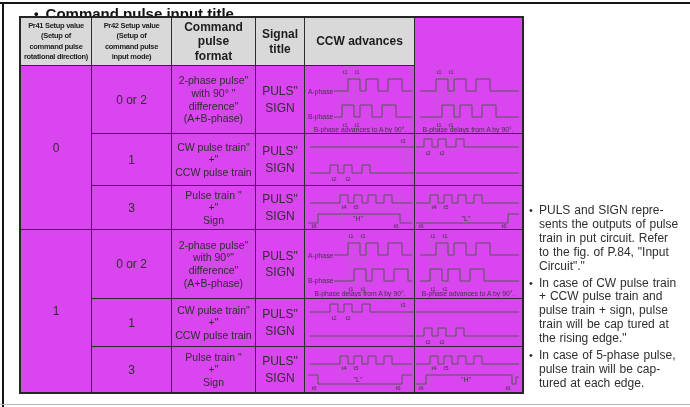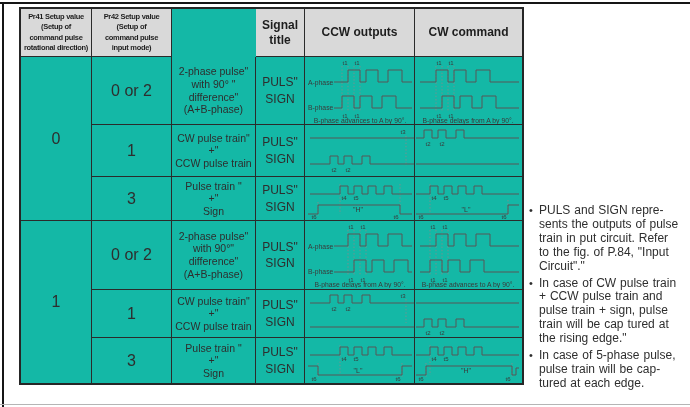--- a/index.html
+++ b/index.html
@@ -4,34 +4,34 @@
 <style>
   html,body{margin:0;padding:0;background:#ffffff;}
   .page{position:relative;width:690px;height:407px;background:#ffffff;
         font-family:"Liberation Sans",sans-serif;color:#2e2e2e;overflow:hidden;}
   .frame-top{position:absolute;left:0;top:2px;width:690px;height:2px;background:#151515;}
   .frame-left{position:absolute;left:2px;top:2px;width:2px;height:405px;background:#151515;}
   .frame-bottom{position:absolute;left:0;top:404px;width:690px;height:1px;background:#b5b5b5;}
   .title{position:absolute;left:34px;top:5px;font-size:15px;font-weight:bold;color:#111;
          display:flex;align-items:center;}
   .title .b{margin-right:7px;font-size:13px;}
-  .tbl{position:absolute;left:19px;top:7px;display:grid;
+  .tbl{position:absolute;left:19px;top:16px;display:grid;
        grid-template-columns:71px 80px 84px 49px 110px 107px;
        grid-template-rows:48px 68px 52px 44px 69px 48px 45px;
-       border:2px solid #262626;background:#14b8a6;}
+       border:2px solid #262626;background:#d946ef;}
   .cell{border-right:1px solid #2b2b2b;border-bottom:1px solid #2b2b2b;
         display:flex;align-items:center;justify-content:center;text-align:center;overflow:hidden;}
   .cell.lc{border-right:none;}
   .cell.lr{border-bottom:none;}
   .hdr{background:#d9d9d9;font-weight:bold;color:#1d1d1d;}
   .shdr{font-size:7.5px;line-height:1.35;letter-spacing:-0.3px;}
   .mhdr{font-size:12px;line-height:1.2;}
   .pre{white-space:pre-line;}
   .fmt{font-size:10.5px;line-height:1.2;}
-  .val{font-size:16px;}
+  .val{font-size:12px;}
   .sig{font-size:12px;line-height:1.35;}
   .wave{padding:0;}
   svg text{font-family:"Liberation Sans",sans-serif;fill:#3a3a3a;}
   .tl{font-size:6px;}
   .ph{font-size:6.8px;}
   .cap{font-size:6.8px;}
   .lvl{font-size:7px;}
   .wv{fill:none;stroke:#565656;stroke-width:1;}
   .dot{fill:none;stroke:#8a8a8a;stroke-width:0.8;stroke-dasharray:1.5,1.8;}
   .notes{position:absolute;left:529px;top:204px;width:158px;font-size:12px;
@@ -56,24 +56,26 @@
   <div class="tbl">
 
     <div class="cell hdr shdr pre" style="grid-column:1;grid-row:1">Pr41 Setup value
 (Setup of
 command pulse
 rotational direction)</div>
     <div class="cell hdr shdr pre" style="grid-column:2;grid-row:1">Pr42 Setup value
 (Setup of
 command pulse
 input mode)</div>
+    <div class="cell hdr mhdr pre" style="grid-column:3;grid-row:1">Command
+pulse
+format</div>
     <div class="cell hdr mhdr pre" style="grid-column:4;grid-row:1">Signal
 title</div>
-    <div class="cell hdr mhdr" style="grid-column:5;grid-row:1">CCW outputs</div>
-    <div class="cell hdr mhdr lc" style="grid-column:6;grid-row:1">CW command</div>
+    <div class="cell hdr mhdr" style="grid-column:5;grid-row:1">CCW advances</div>
 
     <div class="cell val" style="grid-column:1;grid-row:2/5">0</div>
     <div class="cell val lr" style="grid-column:1;grid-row:5/8">1</div>
 
     <div class="cell val" style="grid-column:2;grid-row:2">0 or 2</div>
     <div class="cell fmt pre" style="grid-column:3;grid-row:2">2-phase pulse"
 with 90° "
 difference"
 (A+B-phase)</div>
     <div class="cell sig pre" style="grid-column:4;grid-row:2">PULS"

